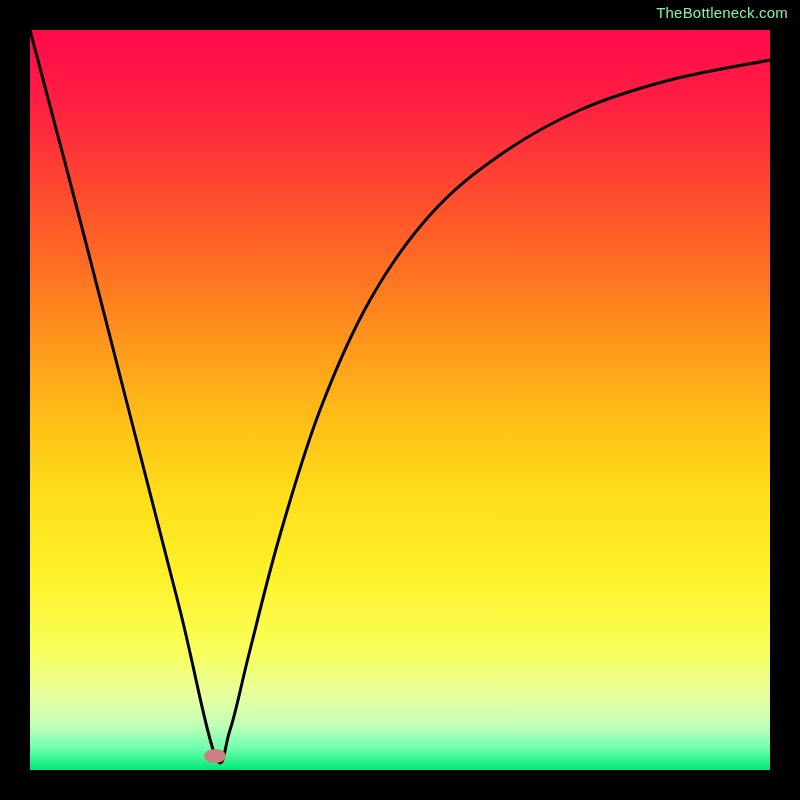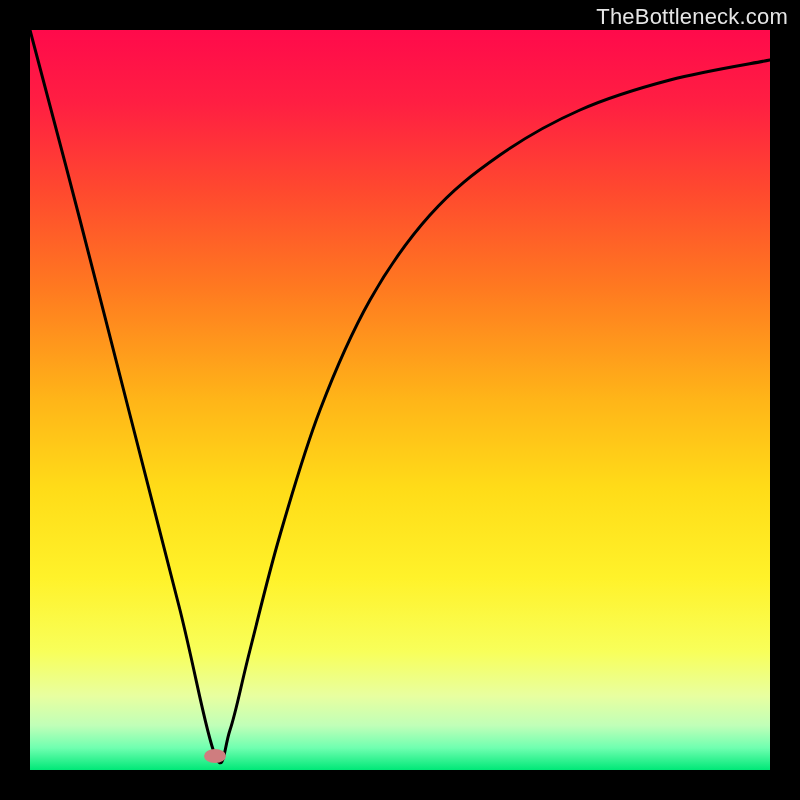--- a/index.html
+++ b/index.html
@@ -22,22 +22,22 @@
     top: 30px;
     width: 740px;
     height: 740px;
     overflow: hidden;
   }
   .attribution {
     position: absolute;
     top: 4px;
     right: 12px;
     font-family: Arial, Helvetica, sans-serif;
-    font-size: 22px;
-    color: #e5e5e5;
+    font-size: 15px;
+    color: #86efac;
     letter-spacing: 0.2px;
     font-weight: 500;
   }
   svg {
     display: block;
     width: 100%;
     height: 100%;
   }
 </style>
 </head>

